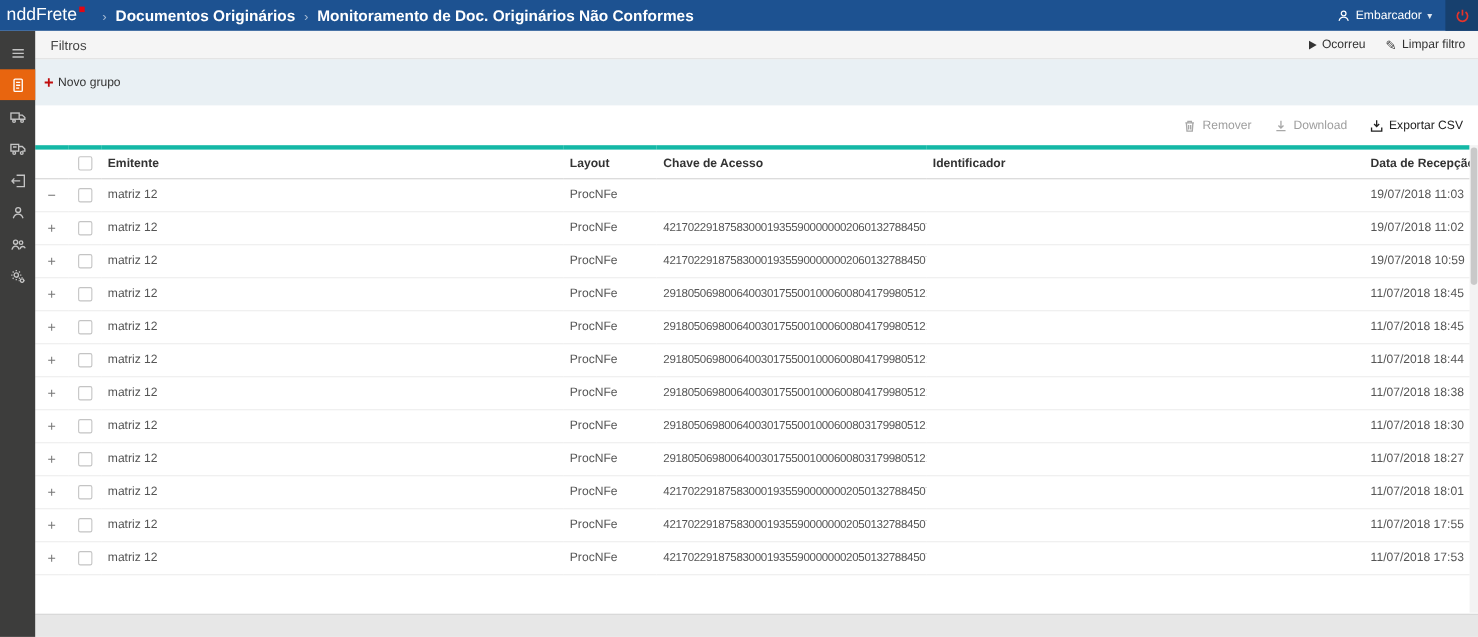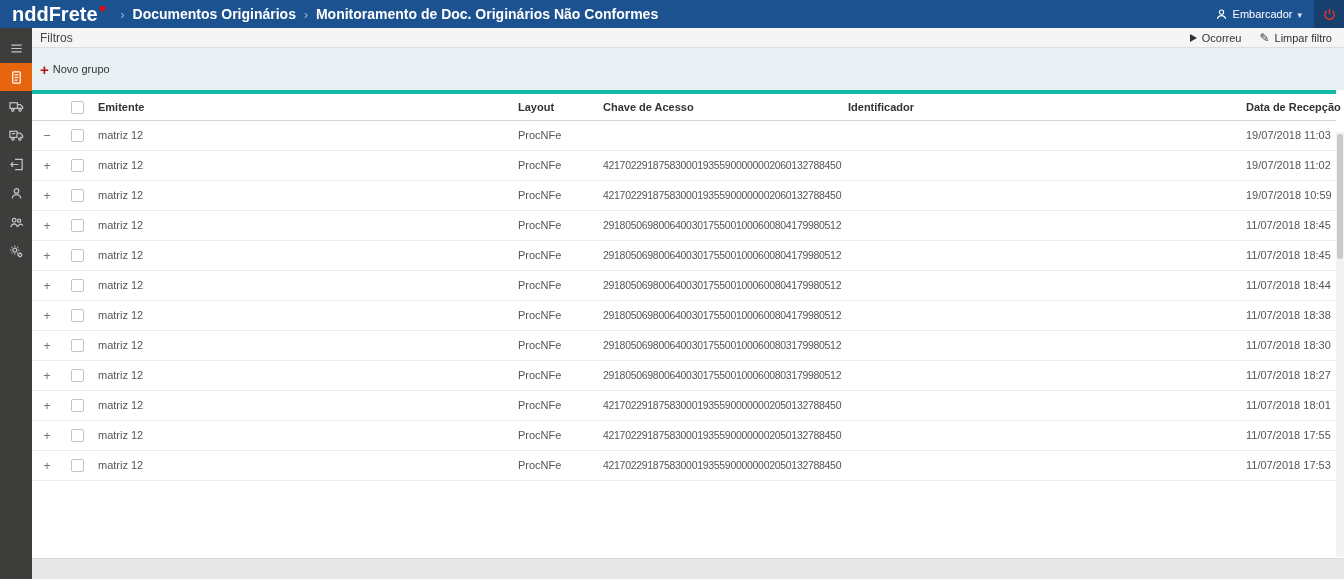--- a/index.html
+++ b/index.html
@@ -1,41 +1,41 @@
 <!DOCTYPE html>
 <html><head>
 <meta charset="utf-8">
 <style>
   * { box-sizing: border-box; margin: 0; padding: 0; }
   html,body { width:1344px; height:579px; overflow:hidden; font-family:"Liberation Sans", sans-serif; background:#fff; }
   body { position:relative; }
 
   
   .topbar { position:absolute; top:0; left:0; right:0; height:28px; background:#1d5291; display:flex; align-items:center; color:#fff; z-index:30; }
-  .logo { margin-left:12px; font-size:20px; font-weight:bold; display:flex; align-items:flex-start; line-height:28px; }
+  .logo { margin-left:6px; font-size:16px; font-weight:normal; display:flex; align-items:flex-start; line-height:28px; }
   .logo-mark { display:inline-block; width:5px; height:5px; background:#e30613; margin-left:2px; margin-top:6px; }
   .breadcrumb { margin-left:16px; display:flex; align-items:center; gap:8px; font-size:14px; font-weight:bold; }
   .crumb-sep::before { content:"›"; color:rgba(255,255,255,.6); font-weight:normal; font-size:12px; }
   .crumb { cursor:pointer; }
   .topbar-right { margin-left:auto; display:flex; align-items:center; height:28px; }
   .user-menu { display:flex; align-items:center; gap:5px; font-size:11px; cursor:pointer; margin-right:12px; }
   .caret::before { content:"▾"; font-size:9px; color:rgba(255,255,255,.85); }
   .corner-btn { width:30px; height:28px; background:#17406e; display:flex; align-items:center; justify-content:center; cursor:pointer; }
 
   
   .sidebar { position:absolute; top:28px; left:0; bottom:0; width:32px; background:#3d3d3c; z-index:20; display:flex; flex-direction:column; align-items:stretch; padding-top:6px; }
   .side-item { height:28px; display:flex; align-items:center; justify-content:center; cursor:pointer; margin-bottom:1px; }
   .side-item svg { stroke:#c4c4c4; fill:none; stroke-width:1.3; }
   .side-item.active { background:#e8650f; }
   .side-item.active svg { stroke:#fff; }
 
   
   .main { position:absolute; top:28px; left:32px; right:0; bottom:0; background:#fff; }
 
-  .filters-bar { height:20px; background:#f5f5f5; border-bottom:1px solid #ddd; display:flex; align-items:center; padding:0 12px 0 8px;gap:7px; }
+  .filters-bar { height:26px; background:#f5f5f5; border-bottom:1px solid #ddd; display:flex; align-items:center; padding:0 12px 0 14px;gap:7px; }
   .filters-title { font-size:12px; color:#444; }
   .filters-actions { margin-left:auto; display:flex; align-items:center; gap:18px; }
   .filter-btn { display:flex; align-items:center; gap:5px; font-size:11px; color:#333; cursor:pointer; }
   .play-icon { width:0; height:0; border-top:4px solid transparent; border-bottom:4px solid transparent; border-left:7px solid #333; display:inline-block; }
   .pencil-icon::before { content:"✎"; font-size:12px; color:#333; }
 
   .group-panel { height:42px; background:#e9f0f4; display:flex; align-items:center; padding-left:8px; }
   .new-group-btn { display:flex; align-items:center; gap:4px; font-size:11px; color:#333; cursor:pointer; }
   .new-group-plus { color:#c00d0d; font-size:15px; font-weight:bold; line-height:1; }
 
@@ -171,20 +171,40 @@
     </div>
   </div>
 
   <div class="group-panel">
     <div class="new-group-btn">
       <span class="new-group-plus">+</span>
       <span>Novo grupo</span>
     </div>
   </div>
 
+  <div class="toolbar-row">
+    <div class="tool-btn disabled">
+      <svg width="13" height="13" viewBox="0 0 14 14">
+          <path d="M2.8 4h8.4M5.3 4V2.5h3.4V4M3.8 4l.6 8h5.2l.6-8M6 6v4.5M8 6v4.5"></path>
+        </svg>
+      <span>Remover</span>
+    </div>
+    <div class="tool-btn disabled">
+      <svg width="13" height="13" viewBox="0 0 14 14">
+          <path d="M7 2v6.5M4.5 6.5L7 9l2.5-2.5M2.5 11.5h9"></path>
+        </svg>
+      <span>Download</span>
+    </div>
+    <div class="tool-btn primary">
+      <svg width="13" height="13" viewBox="0 0 14 14">
+          <path d="M7 1.5v6M4.5 5L7 7.5 9.5 5M2 8.5V12h10V8.5"></path>
+        </svg>
+      <span>Exportar CSV</span>
+    </div>
+  </div>
 
   <table>
     <colgroup>
       <col class="c-expand">
         <col class="c-check">
         <col class="c-emit">
         <col class="c-layout">
         <col class="c-chave">
         <col class="c-ident">
         <col class="c-data">

